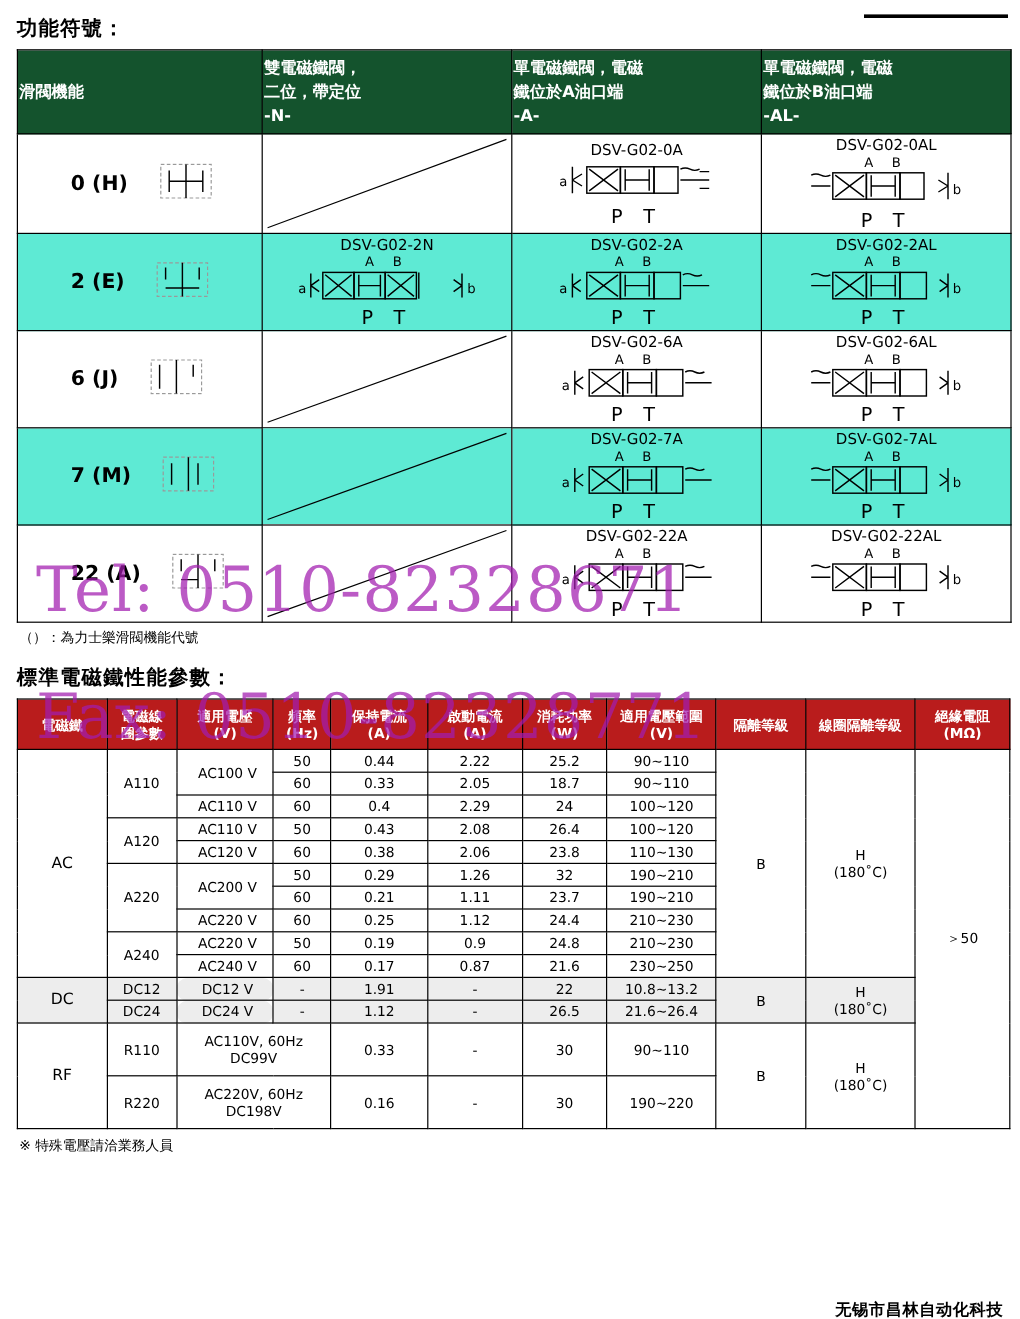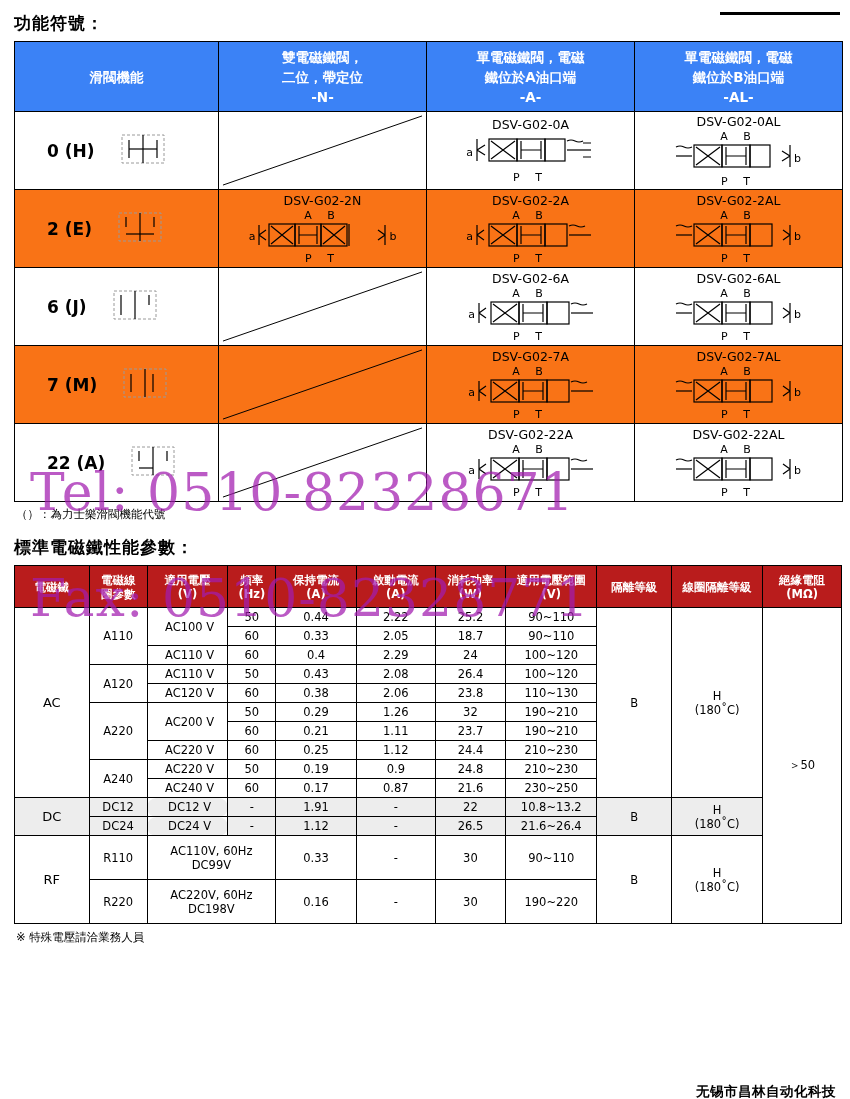--- a/index.html
+++ b/index.html
@@ -23,35 +23,35 @@
     margin: 12px 0 6px 4px;
     letter-spacing: 1px;
   }
 
   table { border-collapse: collapse; }
 
   
   .fn-table { width: 828px; margin-left: 4px; table-layout: fixed; }
   .fn-table td, .fn-table th { border: 1px solid #000; }
   .fn-head td {
-    background: #3b82f6; color: #fff; text-align: center; vertical-align: middle;
+    background: #14532d; color: #fff; text-align: left; vertical-align: middle;
     font-size: 13.5px; font-weight: bold; height: 70px; line-height: 20px;
   }
   .fn-row td { height: 78px; vertical-align: middle; text-align: center; }
-  .fn-row.alt td { background: #f97316; text-align: center; }
+  .fn-row.alt td { background: #5eead4; text-align: center; }
   .fn-label { font-size: 17px; font-weight: bold; }
-  .fn-label-cell { text-align: left; padding-left: 4px; }
+  .fn-label-cell { text-align: left; padding-left: 16px; }
   .label-inner { display:flex; align-items:center; justify-content: flex-start; gap: 26px; padding-left: 28px;}
   .code { font-size: 12.5px; margin-bottom: 1px; }
 
   .diag-wrap { display:flex; flex-direction:column; align-items:center; justify-content:center; }
   .sym-row { display:flex; align-items:center; justify-content:center; }
   .side-letter { font-size: 11px; padding: 0 2px; }
   .ab-label { font-size: 11px; letter-spacing: 6px; }
-  .pt-label { font-size: 11px; letter-spacing: 6px; }
+  .pt-label { font-size: 16px; letter-spacing: 6px; }
 
   
   .diag-blank { position: relative; }
   .diag-blank svg { position:absolute; left:0; top:0; width:100%; height:100%; }
 
   .note { font-size: 11.5px; margin: 5px 0 0 6px; }
 
   
   .watermark {
     position: absolute;

